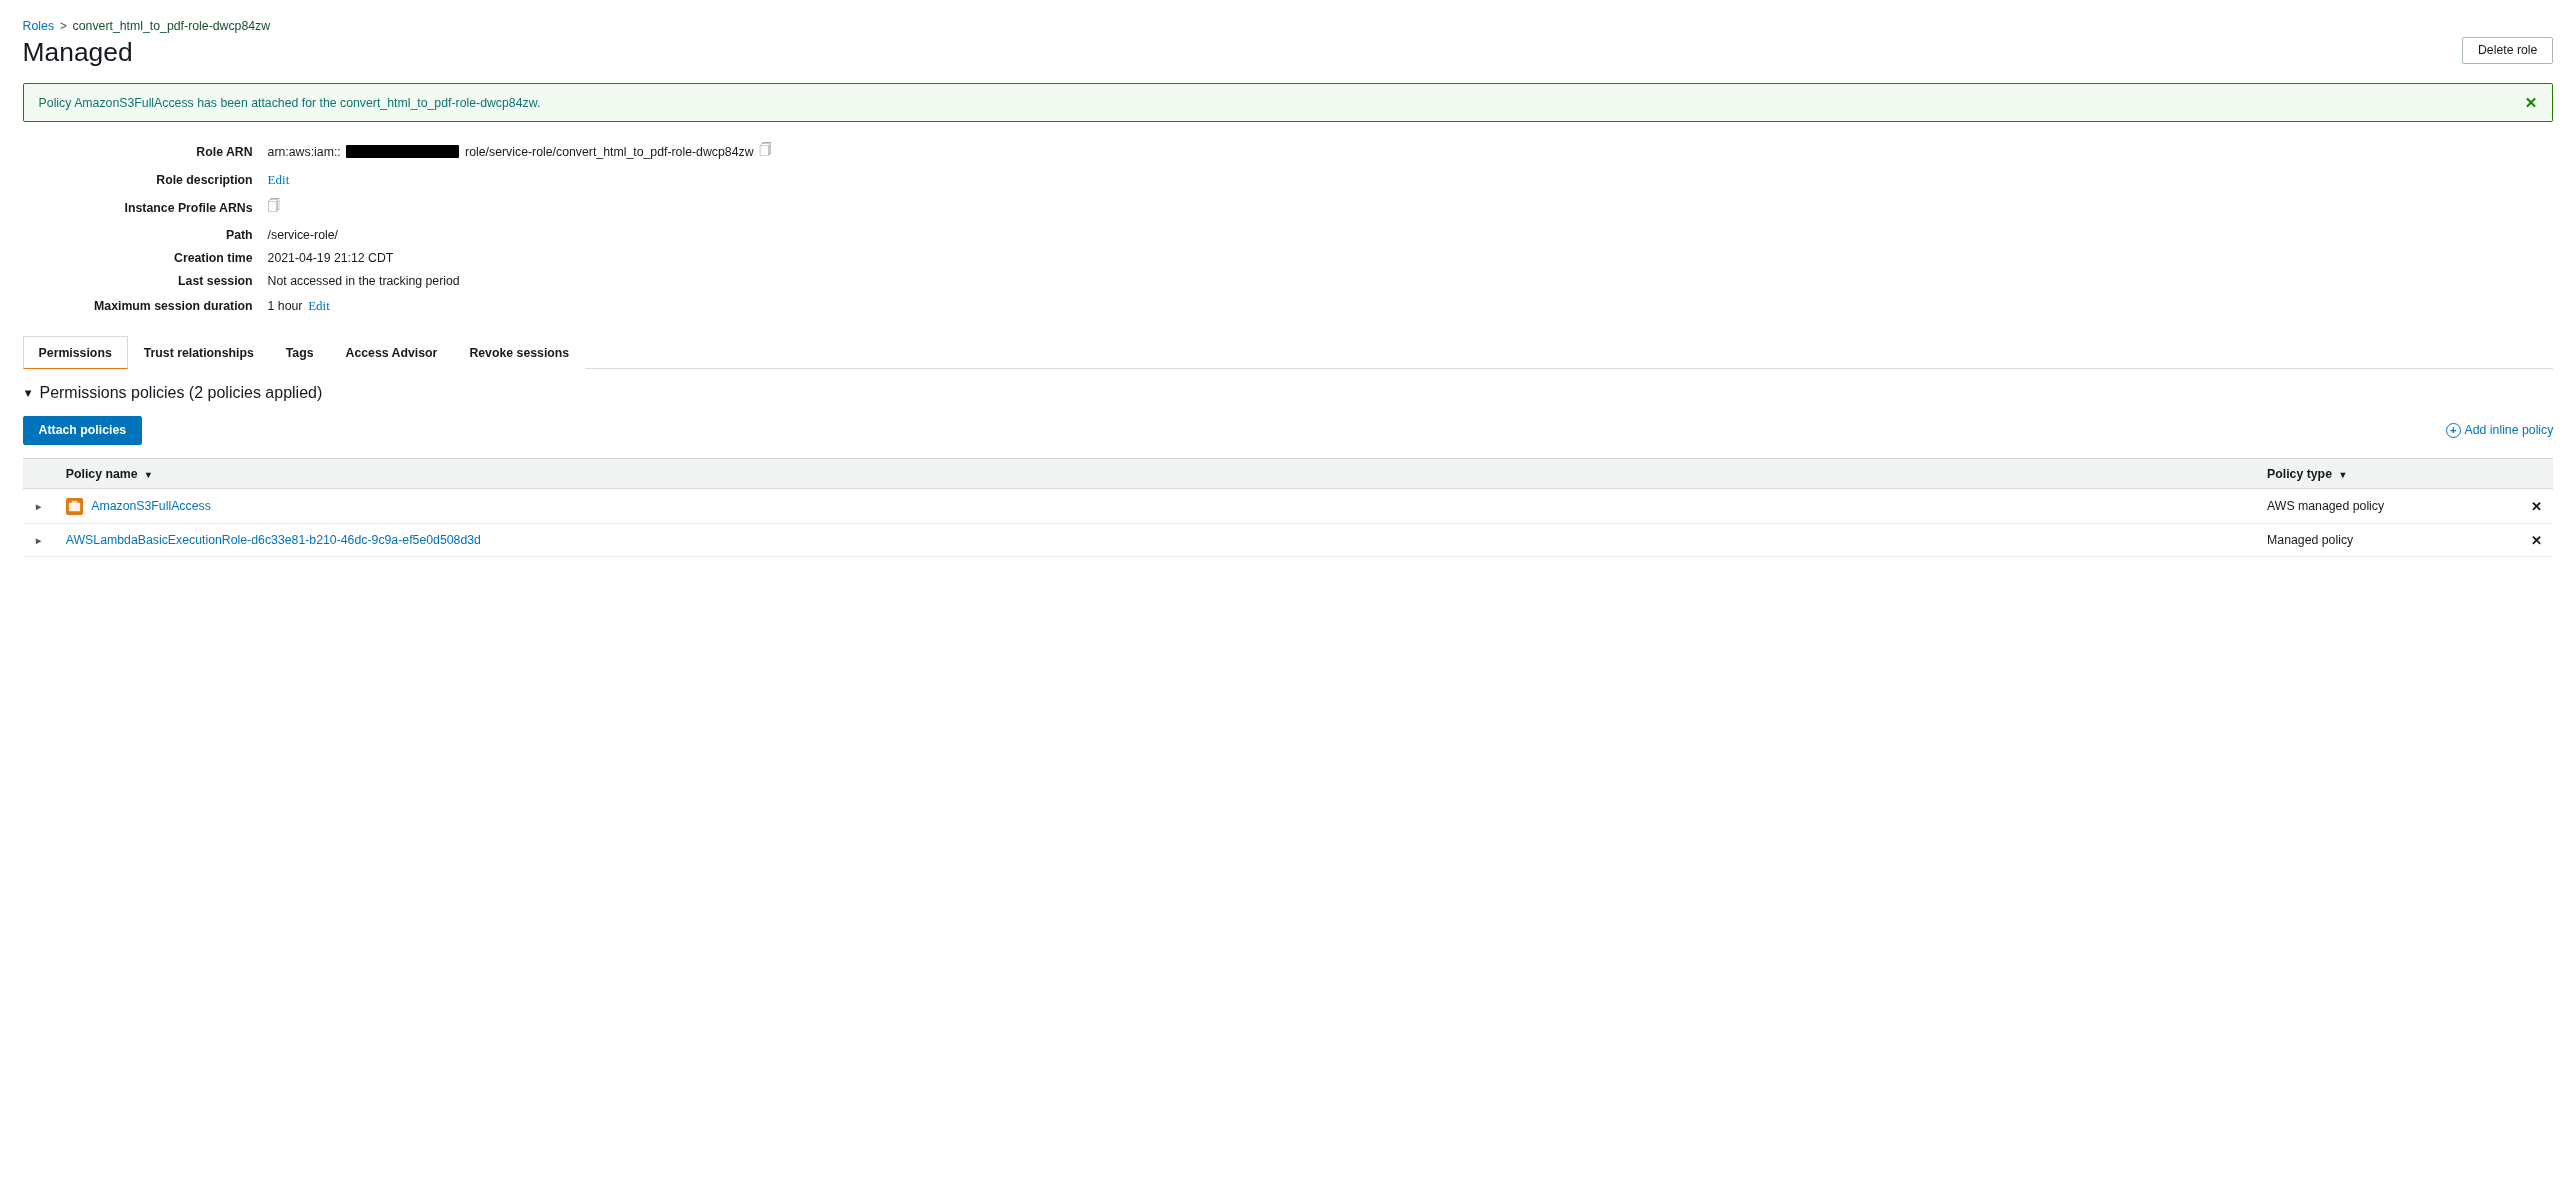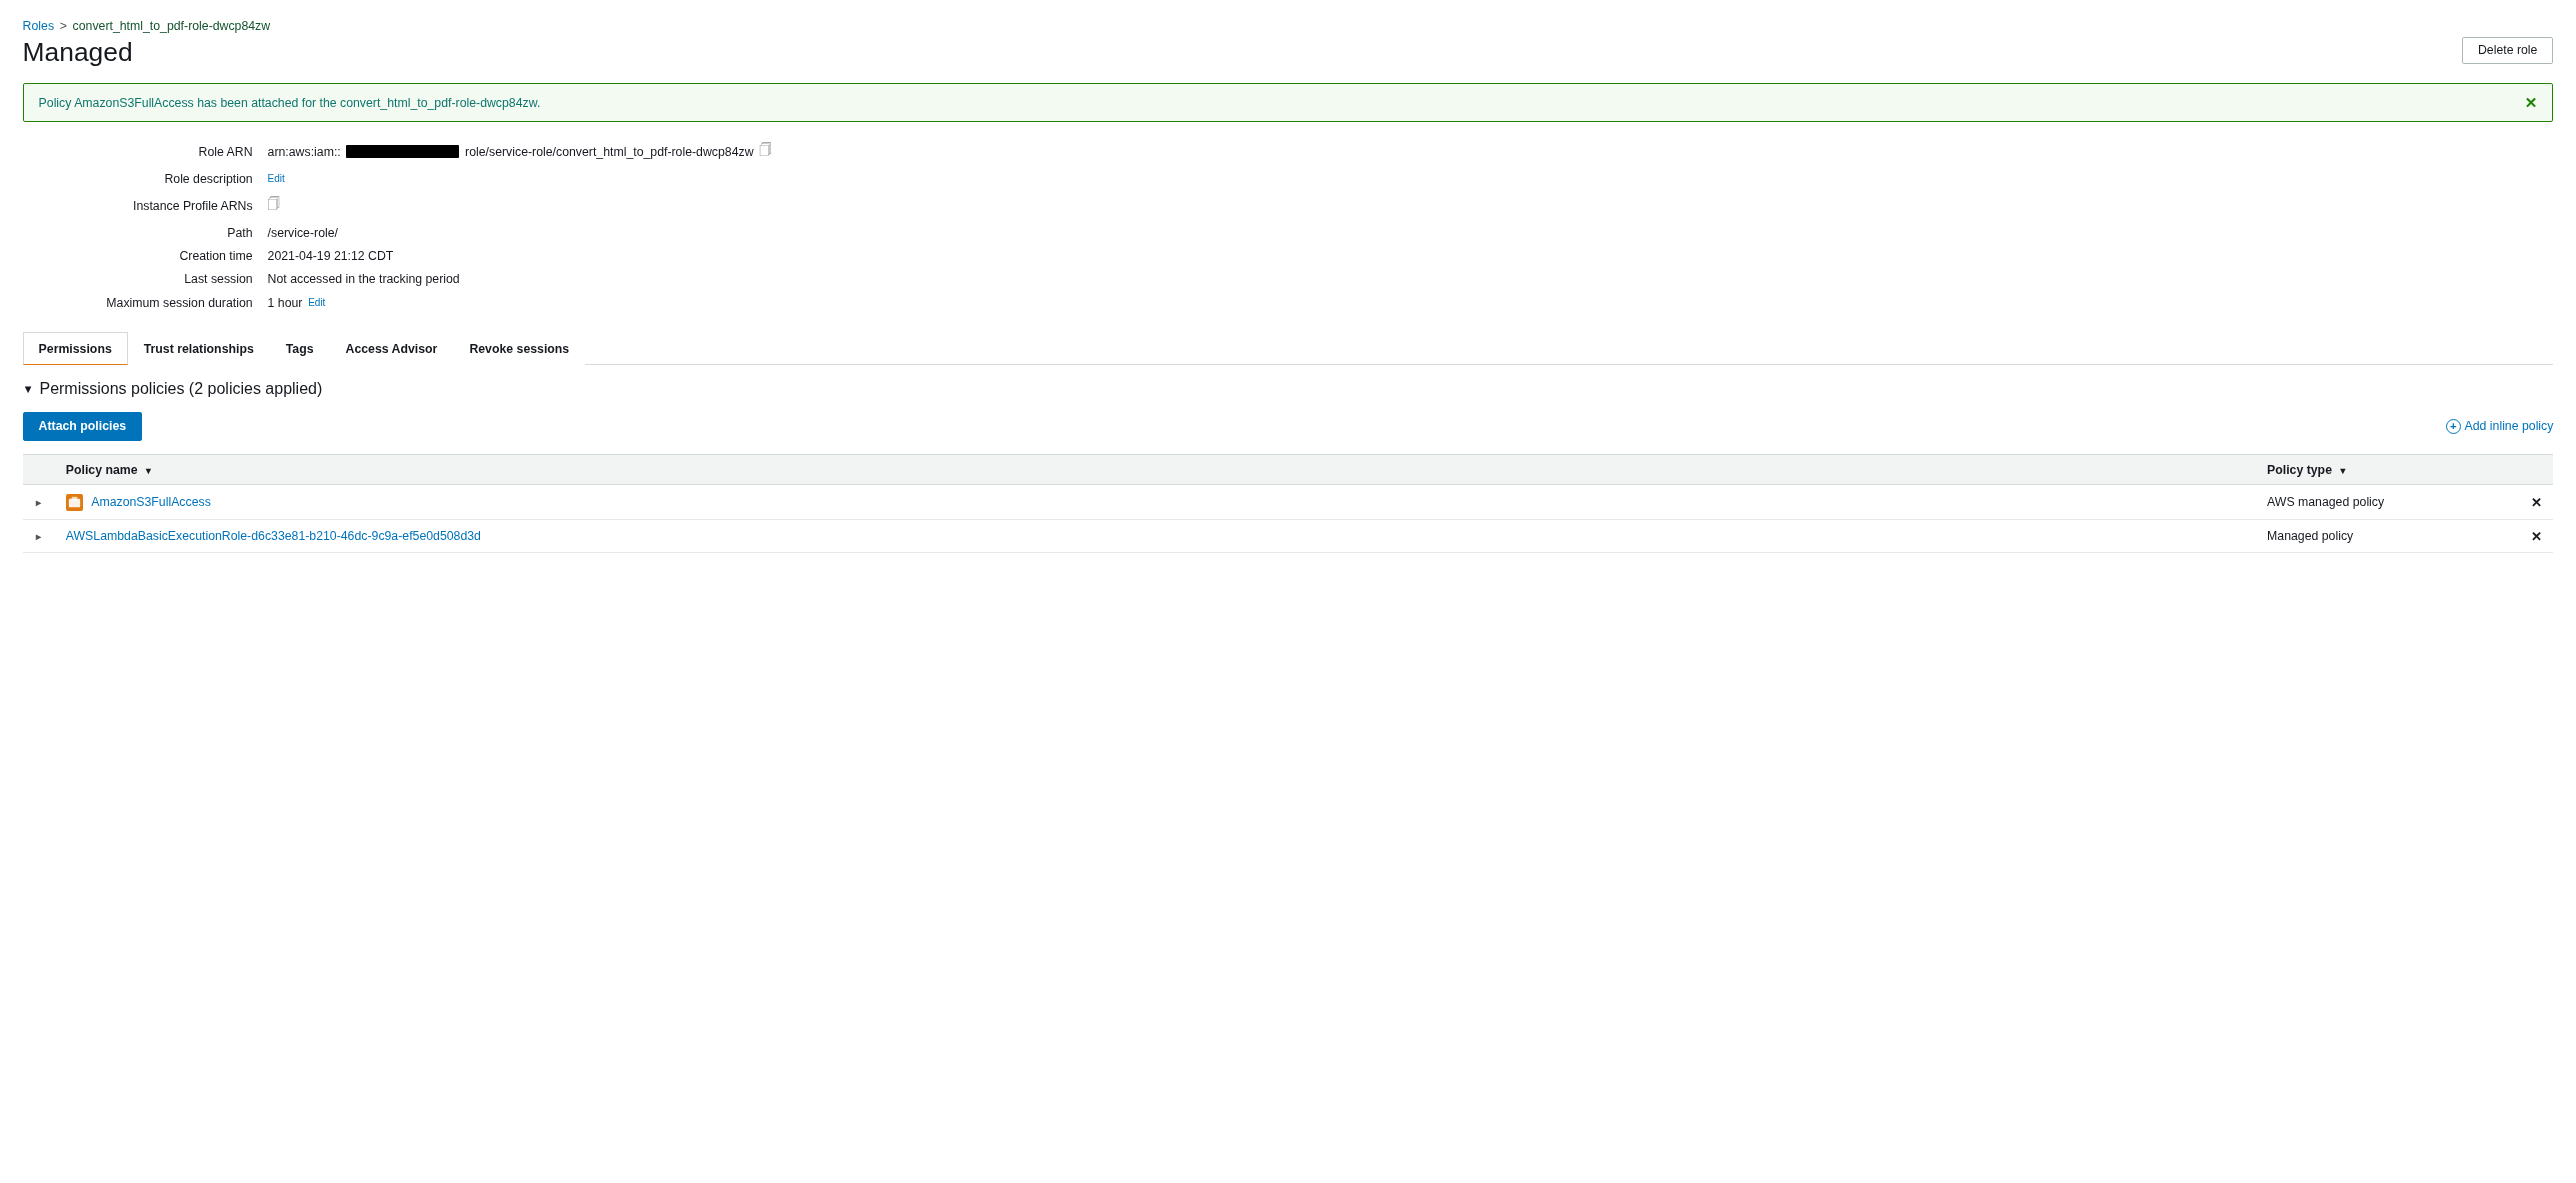--- a/index.html
+++ b/index.html
@@ -73,21 +73,21 @@
     }
 
     
     .summary-grid {
       display: grid;
       grid-template-columns: 245px 1fr;
       row-gap: 9.4px;
       margin-bottom: 22.6px;
     }
     .summary-label {
-      font-weight: 400;
+      font-weight: 700;
       font-size: 12.3px;
       text-align: right;
       padding-right: 15px;
       color: #16191f;
       display: flex;
       align-items: center;
       justify-content: flex-end;
     }
     .summary-value {
       font-size: 12.3px;
@@ -105,21 +105,22 @@
       border-radius: 0.9px;
     }
     .copy-icon {
       cursor: pointer;
       color: #555;
       font-size: 12.3px;
     }
     .edit-link {
       color: #0073bb;
       text-decoration: none;
-      font-size: 10px;
+      font-size: 13px;
+      font-family: Liberation Serif, serif;
     }
 
     
     .tabs-bar {
       display: flex;
       border-bottom: 0.9px solid #d5dbdb;
       margin-bottom: 0;
     }
     .tab {
       padding: 8.5px 15px;

